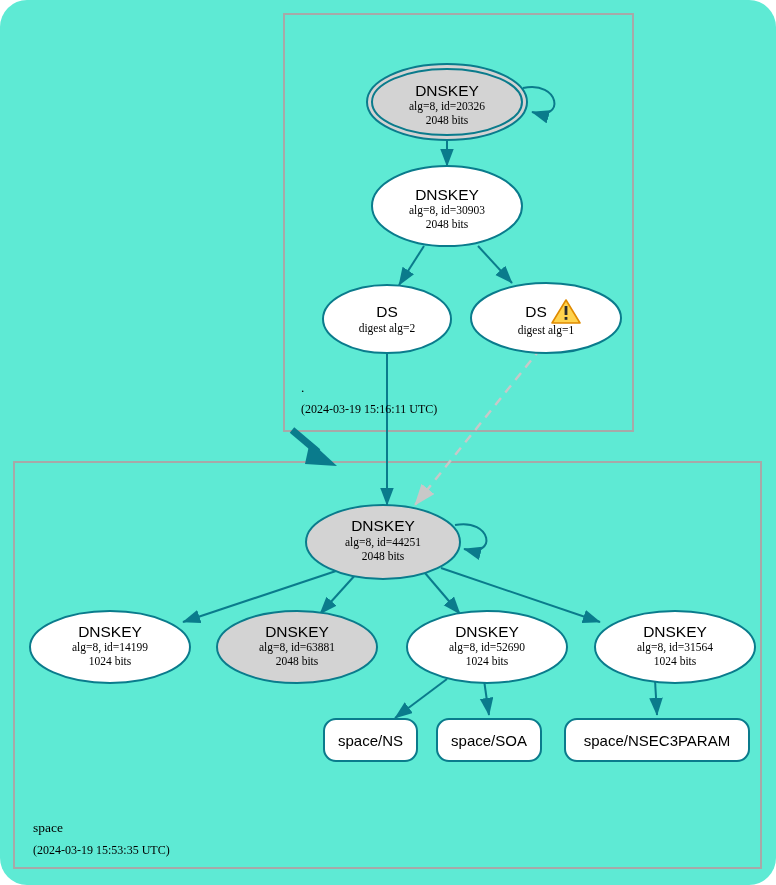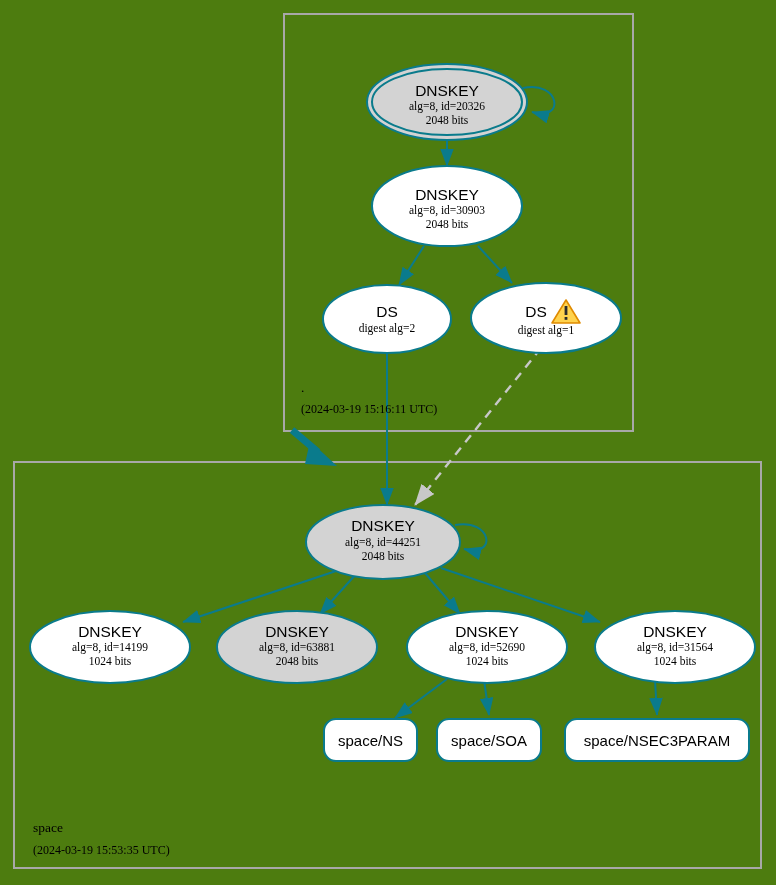--- a/index.html
+++ b/index.html
@@ -4,23 +4,24 @@
 <style>
   html, body {
     margin: 0;
     padding: 0;
     background: #ffffff;
   }
   #stage {
     position: relative;
     width: 776px;
     height: 885px;
-    background: #4d7c0f;
+    background: #5eead4;
     font-family: "Liberation Sans", sans-serif;
     overflow: hidden;
+    border-radius: 27px;
   }
   svg.layer {
     position: absolute;
     left: 0;
     top: 0;
     width: 776px;
     height: 885px;
   }
   .zone-box {
     fill: none;

